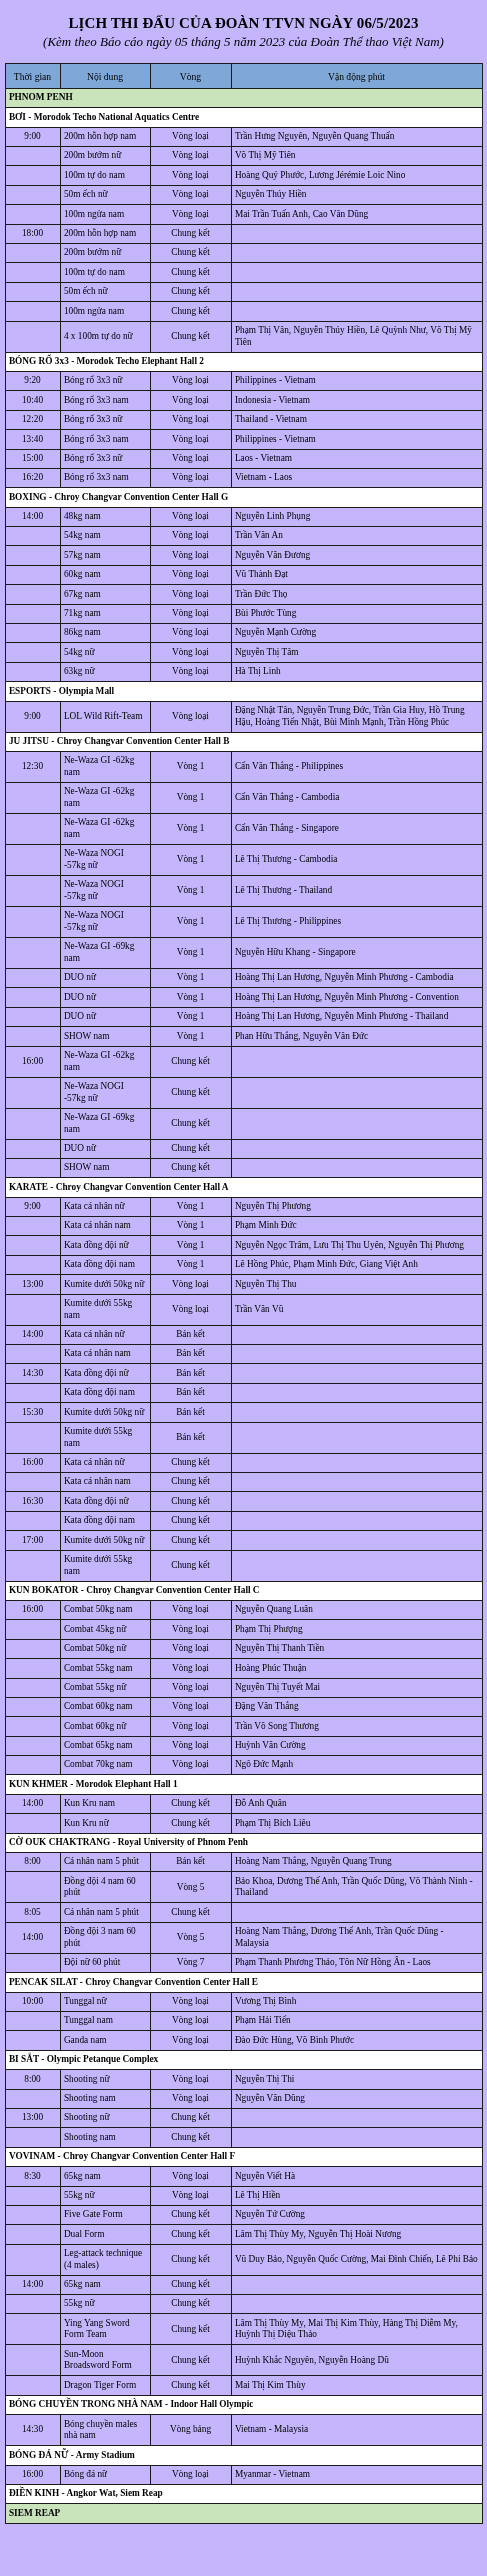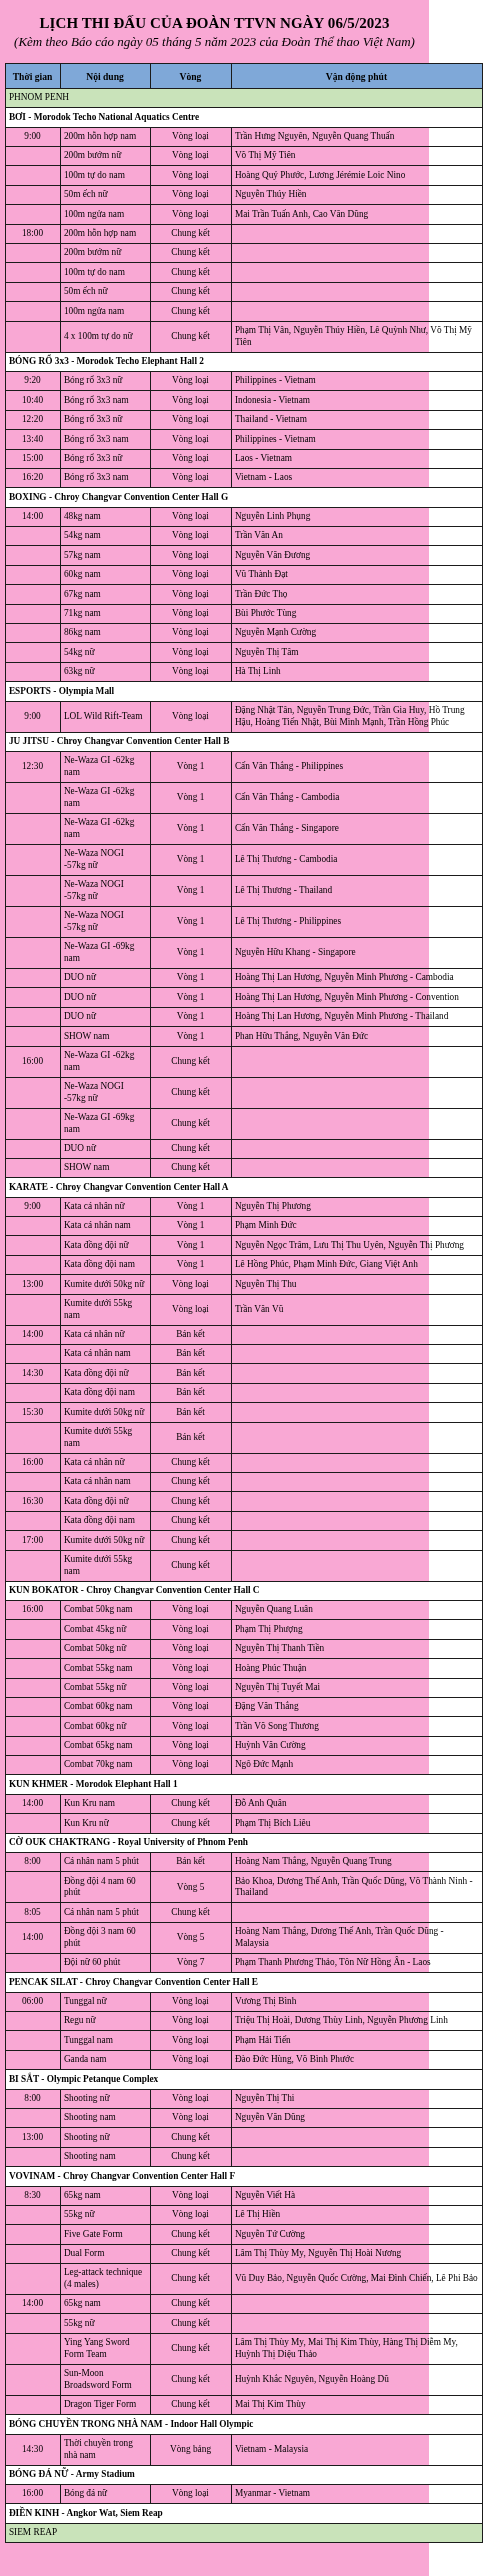--- a/index.html
+++ b/index.html
@@ -3,23 +3,23 @@
 <meta charset="utf-8">
 <style>
   html, body {
     margin: 0;
     padding: 0;
     background: #ffffff;
     color: #000000;
     font-family: "Liberation Serif", "DejaVu Serif", serif;
   }
   .page {
-    width: 429px;
+    width: 487px;
     min-height: 2576px;
-    background: #f9a8d4;
+    background: #c4b5fd;
     box-sizing: border-box;
     padding: 14.7px 4.5px 13.5px 4.5px;
   }
   .doc-title {
     margin: 0 0 2.3px 0;
     text-align: center;
     font-size: 15px;
     font-weight: bold;
     letter-spacing: 0.1px;
   }
@@ -37,33 +37,33 @@
   }
   table.schedule th,
   table.schedule td {
     border: 1.1px solid #1b1b1b;
     box-sizing: border-box;
     vertical-align: middle;
   }
   table.schedule th {
     background: #7fa8d8;
     font-size: 9.6px;
-    font-weight: bold;
+    font-weight: normal;
     padding: 6.2px 2.3px;
     text-align: center;
   }
   table.schedule td {
     font-size: 9.3px;
     line-height: 1.25;
     padding: 3.4px 3.4px;
     height: 16px;
   }
   td.city-cell {
     background: #c9e3ba;
-    font-weight: normal;
+    font-weight: bold;
     font-size: 10px;
     padding: 1.7px 3.4px 1.7px 4.5px;
     height: 12.4px;
     margin-left: 21px;
   }
   td.venue-cell {
     background: #ffffff;
     font-weight: bold;
     font-size: 10px;
     padding: 1.7px 3.4px 1.7px 4.5px;
@@ -586,30 +586,24 @@
         <tr>
           <td class="time-cell"></td>
           <td class="event-cell">Đội nữ 60 phút</td>
           <td class="round-cell">Vòng 7</td>
           <td class="athletes-cell">Phạm Thanh Phương Thảo, Tôn Nữ Hồng Ân - Laos</td>
         </tr>
         <tr>
           <td colspan="4" class="venue-cell">PENCAK SILAT - Chroy Changvar Convention Center Hall E</td>
         </tr>
         <tr>
-          <td class="time-cell">06:00</td>
+          <td class="time-cell">10:00</td>
           <td class="event-cell">Tunggal nữ</td>
           <td class="round-cell">Vòng loại</td>
           <td class="athletes-cell">Vương Thị Bình</td>
-        </tr>
-        <tr>
-          <td class="time-cell"></td>
-          <td class="event-cell">Regu nữ</td>
-          <td class="round-cell">Vòng loại</td>
-          <td class="athletes-cell">Triệu Thị Hoài, Dương Thùy Linh, Nguyễn Phương Linh</td>
         </tr>
         <tr>
           <td class="time-cell"></td>
           <td class="event-cell">Tunggal nam</td>
           <td class="round-cell">Vòng loại</td>
           <td class="athletes-cell">Phạm Hải Tiến</td>
         </tr>
         <tr>
           <td class="time-cell"></td>
           <td class="event-cell">Ganda nam</td>
@@ -704,21 +698,21 @@
           <td class="time-cell"></td>
           <td class="event-cell">Dragon Tiger Form</td>
           <td class="round-cell">Chung kết</td>
           <td class="athletes-cell">Mai Thị Kim Thùy</td>
         </tr>
         <tr>
           <td colspan="4" class="venue-cell">BÓNG CHUYỀN TRONG NHÀ NAM - Indoor Hall Olympic</td>
         </tr>
         <tr>
           <td class="time-cell">14:30</td>
-          <td class="event-cell">Thời chuyền trong nhà nam</td>
+          <td class="event-cell">Bóng chuyền males nhà nam</td>
           <td class="round-cell">Vòng bảng</td>
           <td class="athletes-cell">Vietnam - Malaysia</td>
         </tr>
         <tr>
           <td colspan="4" class="venue-cell">BÓNG ĐÁ NỮ - Army Stadium</td>
         </tr>
         <tr>
           <td class="time-cell">16:00</td>
           <td class="event-cell">Bóng đá nữ</td>
           <td class="round-cell">Vòng loại</td>

